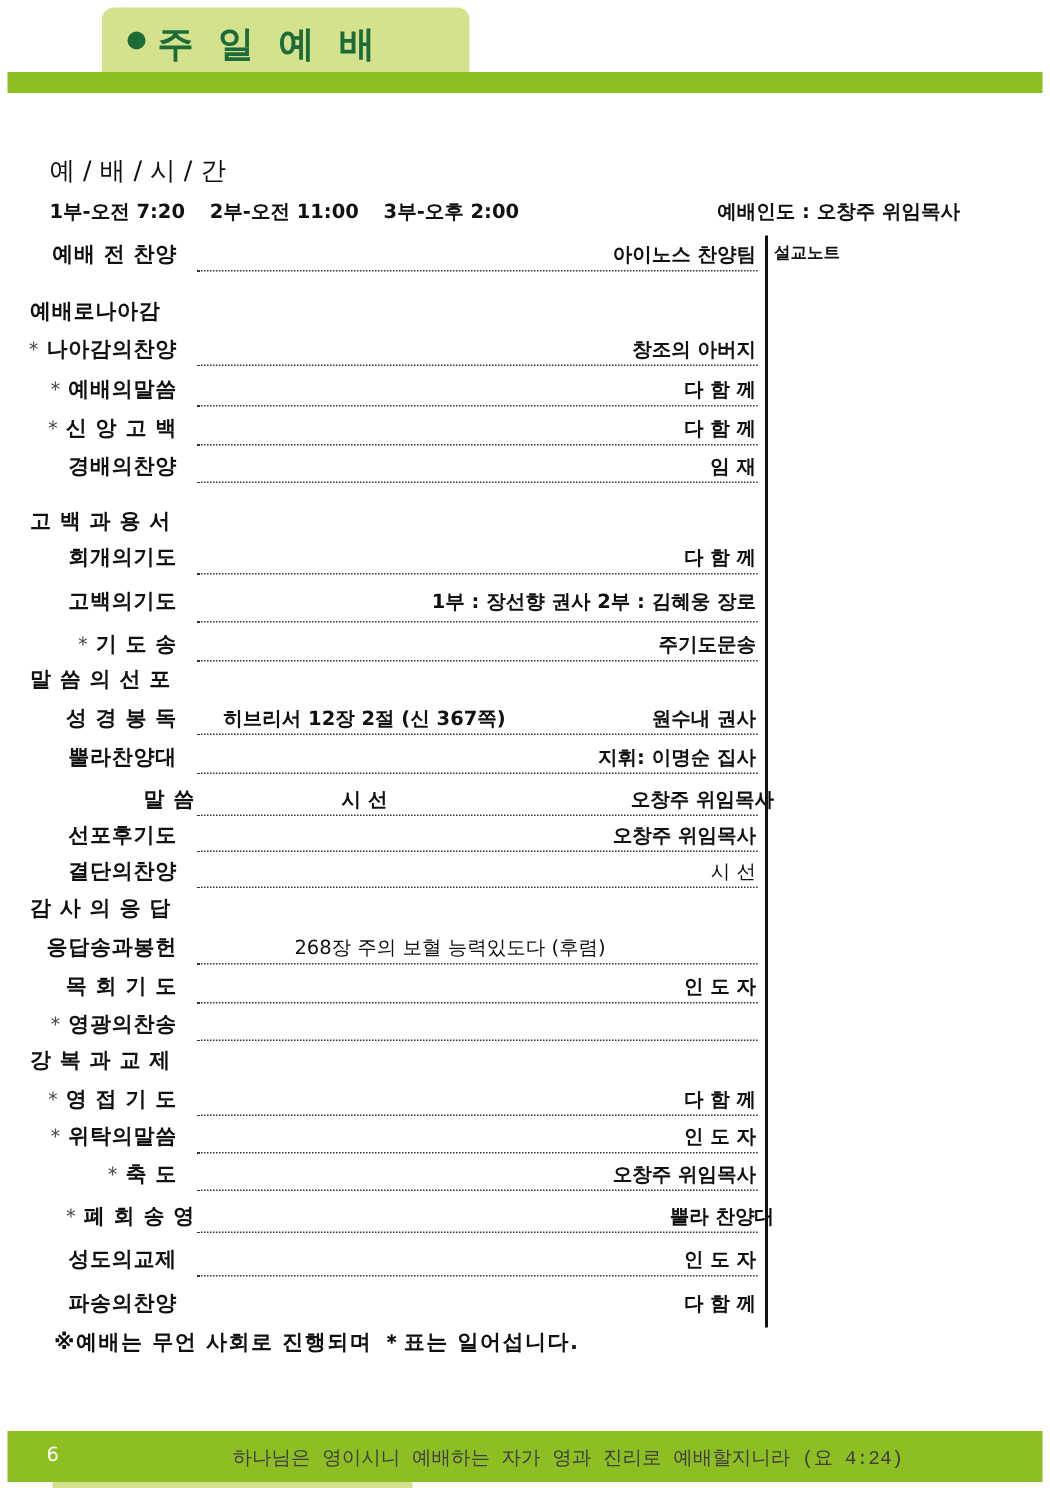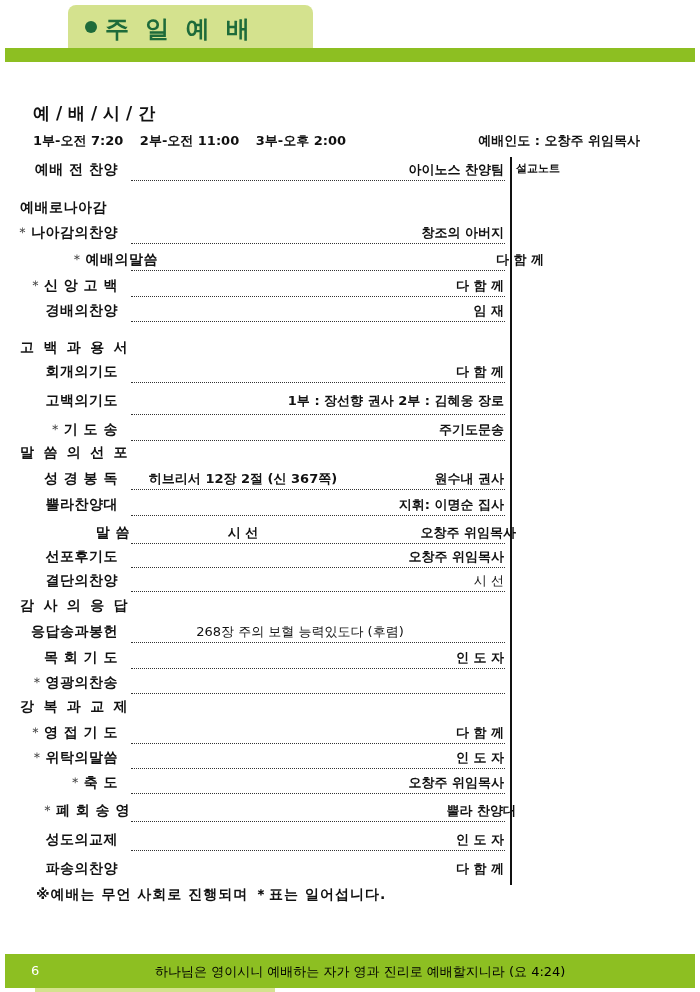--- a/index.html
+++ b/index.html
@@ -6,47 +6,47 @@
   body { width: 700px; height: 992px; position: relative; overflow: hidden;
          font-family: "DejaVu Sans", "Liberation Sans", sans-serif; color: #111; }
   .tab { position: absolute; left: 33px; top: 5px; width: 245px; height: 46px;
          background: #d4e28e; border-radius: 8px 8px 0 0; margin-left: 35px; }
   .tab-title { position: absolute; left: 17px; top: 8px; font-size: 24px; font-weight: bold;
                color: #1e6b3a; letter-spacing: 4px; white-space: nowrap; }
   .tab-dot { display: inline-block; width: 12px; height: 12px; border-radius: 50%;
              background: #1e6b3a; margin-right: 8px; vertical-align: middle; position: relative; top: -3px; }
   .top-bar { position: absolute; left: 5px; top: 48px; width: 690px; height: 14px; background: #8dbf22; }
 
-  .heading { position: absolute; left: 33px; top: 102px; font-size: 17px; font-weight: bold; }
+  .heading { position: absolute; left: 33px; top: 102px; font-size: 17px; font-weight: normal; }
   .times { position: absolute; left: 33px; top: 132px; font-size: 13px; font-weight: bold; white-space: nowrap; }
   .times span { margin-right: 12px; }
   .leader { position: absolute; right: 60px; top: 132px; font-size: 13px; font-weight: bold; white-space: nowrap; }
 
   .vline { position: absolute; left: 510px; top: 157px; width: 2px; height: 728px; background: #111; }
   .notes-label { position: absolute; left: 516px; top: 161px; font-size: 11px; font-weight: bold; }
 
   .row { position: absolute; left: 0; width: 510px; height: 24px; }
   .row .label { position: absolute; right: 392px; top: 3px; font-size: 14px; font-weight: bold;
                 white-space: nowrap; text-align: right; letter-spacing: 0.5px; }
-  .row .label.section { right: auto; left: 20px; font-family: Liberation Mono, monospace; }
+  .row .label.section { right: auto; left: 20px; }
   .row .mid { position: absolute; left: 118px; width: 250px; top: 3px; text-align: center;
               font-size: 13px; font-weight: bold; white-space: nowrap; }
   .row .mid.regular { font-weight: normal; left: 150px; width: 300px; }
   .row .right { position: absolute; right: 6px; top: 3px; font-size: 13px; font-weight: bold;
                 white-space: nowrap; text-align: right; }
   .row .right.regular { font-weight: normal; }
   .row .dots { position: absolute; left: 131px; width: 374px; border-bottom: 1.5px dotted #333; }
   .star { font-weight: normal; color: #444; margin-right: 1px; }
 
   .note { position: absolute; left: 36px; top: 886px; font-size: 14px; font-weight: bold;
           white-space: nowrap; letter-spacing: 1px; }
 
   .footer { position: absolute; left: 5px; top: 954px; width: 690px; height: 34px; background: #8dbf22; }
   .page-num { position: absolute; left: 26px; top: 9px; font-size: 13px; color: #ffffff; }
-  .verse { position: absolute; left: 150px; top: 9px; font-size: 13px; color: #000000; white-space: nowrap; }
+  .verse { position: absolute; left: 150px; top: 9px; font-size: 13px; color: #404040; white-space: nowrap; font-family: Liberation Mono, monospace; }
   .footer-strip { position: absolute; left: 35px; top: 988px; width: 240px; height: 4px; background: #d4e28e; }
 </style>
 </head>
 <body>
 
 <div class="tab">
   <div class="tab-title"><span class="tab-dot"></span><span>주 일 예 배</span></div>
 </div>
 <div class="top-bar"></div>
 
@@ -70,21 +70,21 @@
     </div>
     <div class="row" style="top: 196px;">
       <div class="label section"><span>예배로나아감</span></div>
     </div>
     <div class="row" style="top: 221px;">
       <div class="label"><span class="star">＊</span><span>나아감의찬양</span></div>
       <div class="mid"></div>
       <div class="right">창조의 아버지</div>
       <div class="dots" style="top: 22px;"></div>
     </div>
-    <div class="row" style="top: 248px; padding-left: 40px;">
+    <div class="row" style="top: 248px;">
       <div class="label"><span class="star">＊</span><span>예배의말씀</span></div>
       <div class="mid"></div>
       <div class="right">다  함  께</div>
       <div class="dots" style="top: 22px;"></div>
     </div>
     <div class="row" style="top: 274px;">
       <div class="label"><span class="star">＊</span><span>신 앙 고 백</span></div>
       <div class="mid"></div>
       <div class="right">다  함  께</div>
       <div class="dots" style="top: 22px;"></div>

